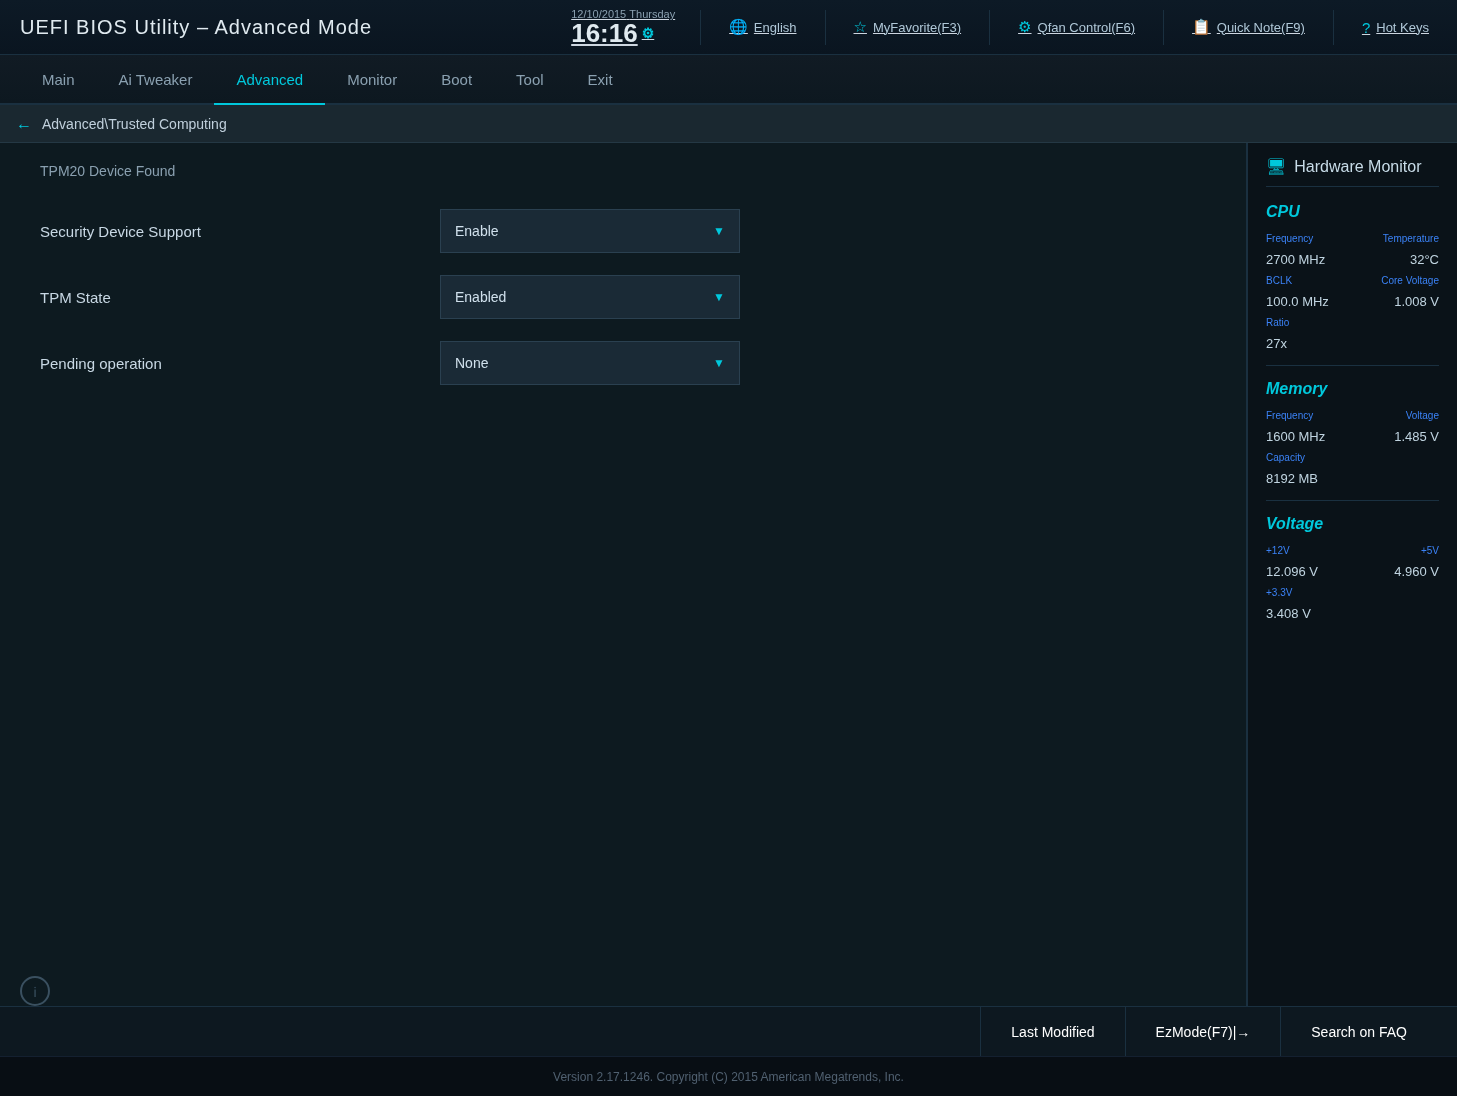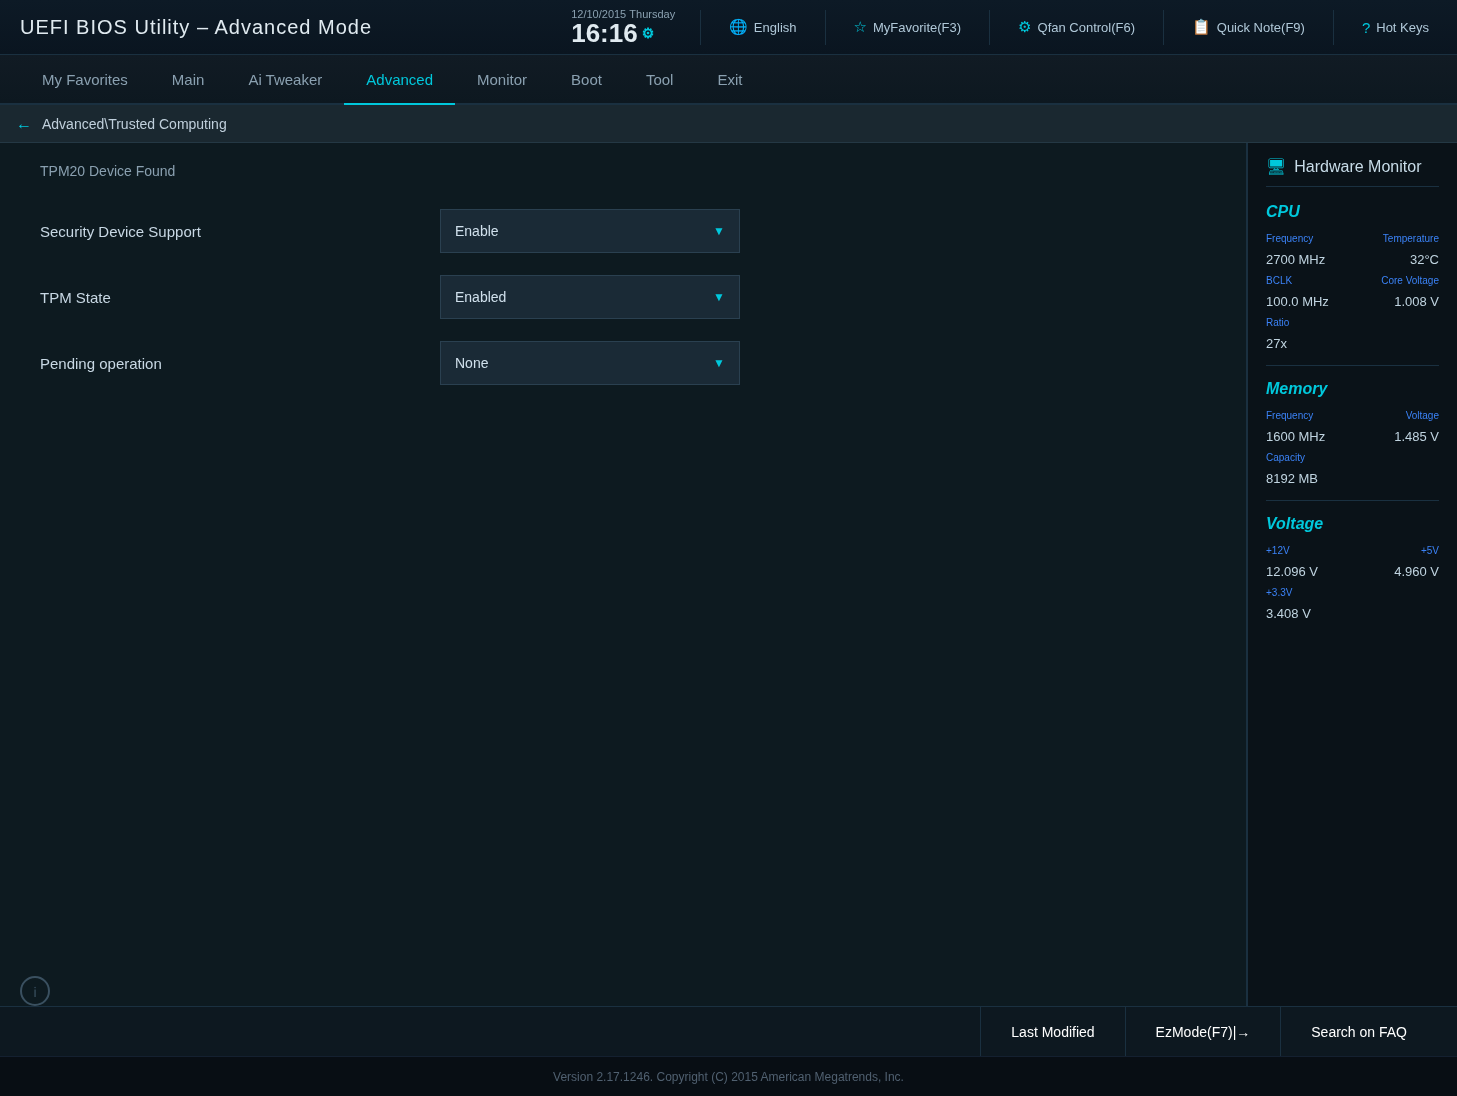--- a/index.html
+++ b/index.html
@@ -55,20 +55,21 @@
     .header-title {
       color: #e0eaf0;
       font-size: 20px;
       font-weight: 300;
       letter-spacing: 1px;
     }
     .header-right {
       display: flex;
       align-items: center;
       gap: 20px;
+      text-decoration: underline;
     }
     .header-datetime {
       display: flex;
       flex-direction: column;
       align-items: flex-start;
       margin-right: 5px;
     }
     .header-date {
       font-size: 11px;
       color: #8aa0b0;
@@ -410,21 +411,20 @@
     </div>
     <div class="header-separator"></div>
     <div class="header-btn">
       <span class="icon">?</span>
       <span>Hot Keys</span>
     </div>
   </div>
 </div>
 
 <div class="nav-bar">
-  <div class="nav-item">My Favorites</div>
   <div class="nav-item">Main</div>
   <div class="nav-item">Ai Tweaker</div>
   <div class="nav-item active">Advanced</div>
   <div class="nav-item">Monitor</div>
   <div class="nav-item">Boot</div>
   <div class="nav-item">Tool</div>
   <div class="nav-item">Exit</div>
 </div>
 
 <div class="breadcrumb">

